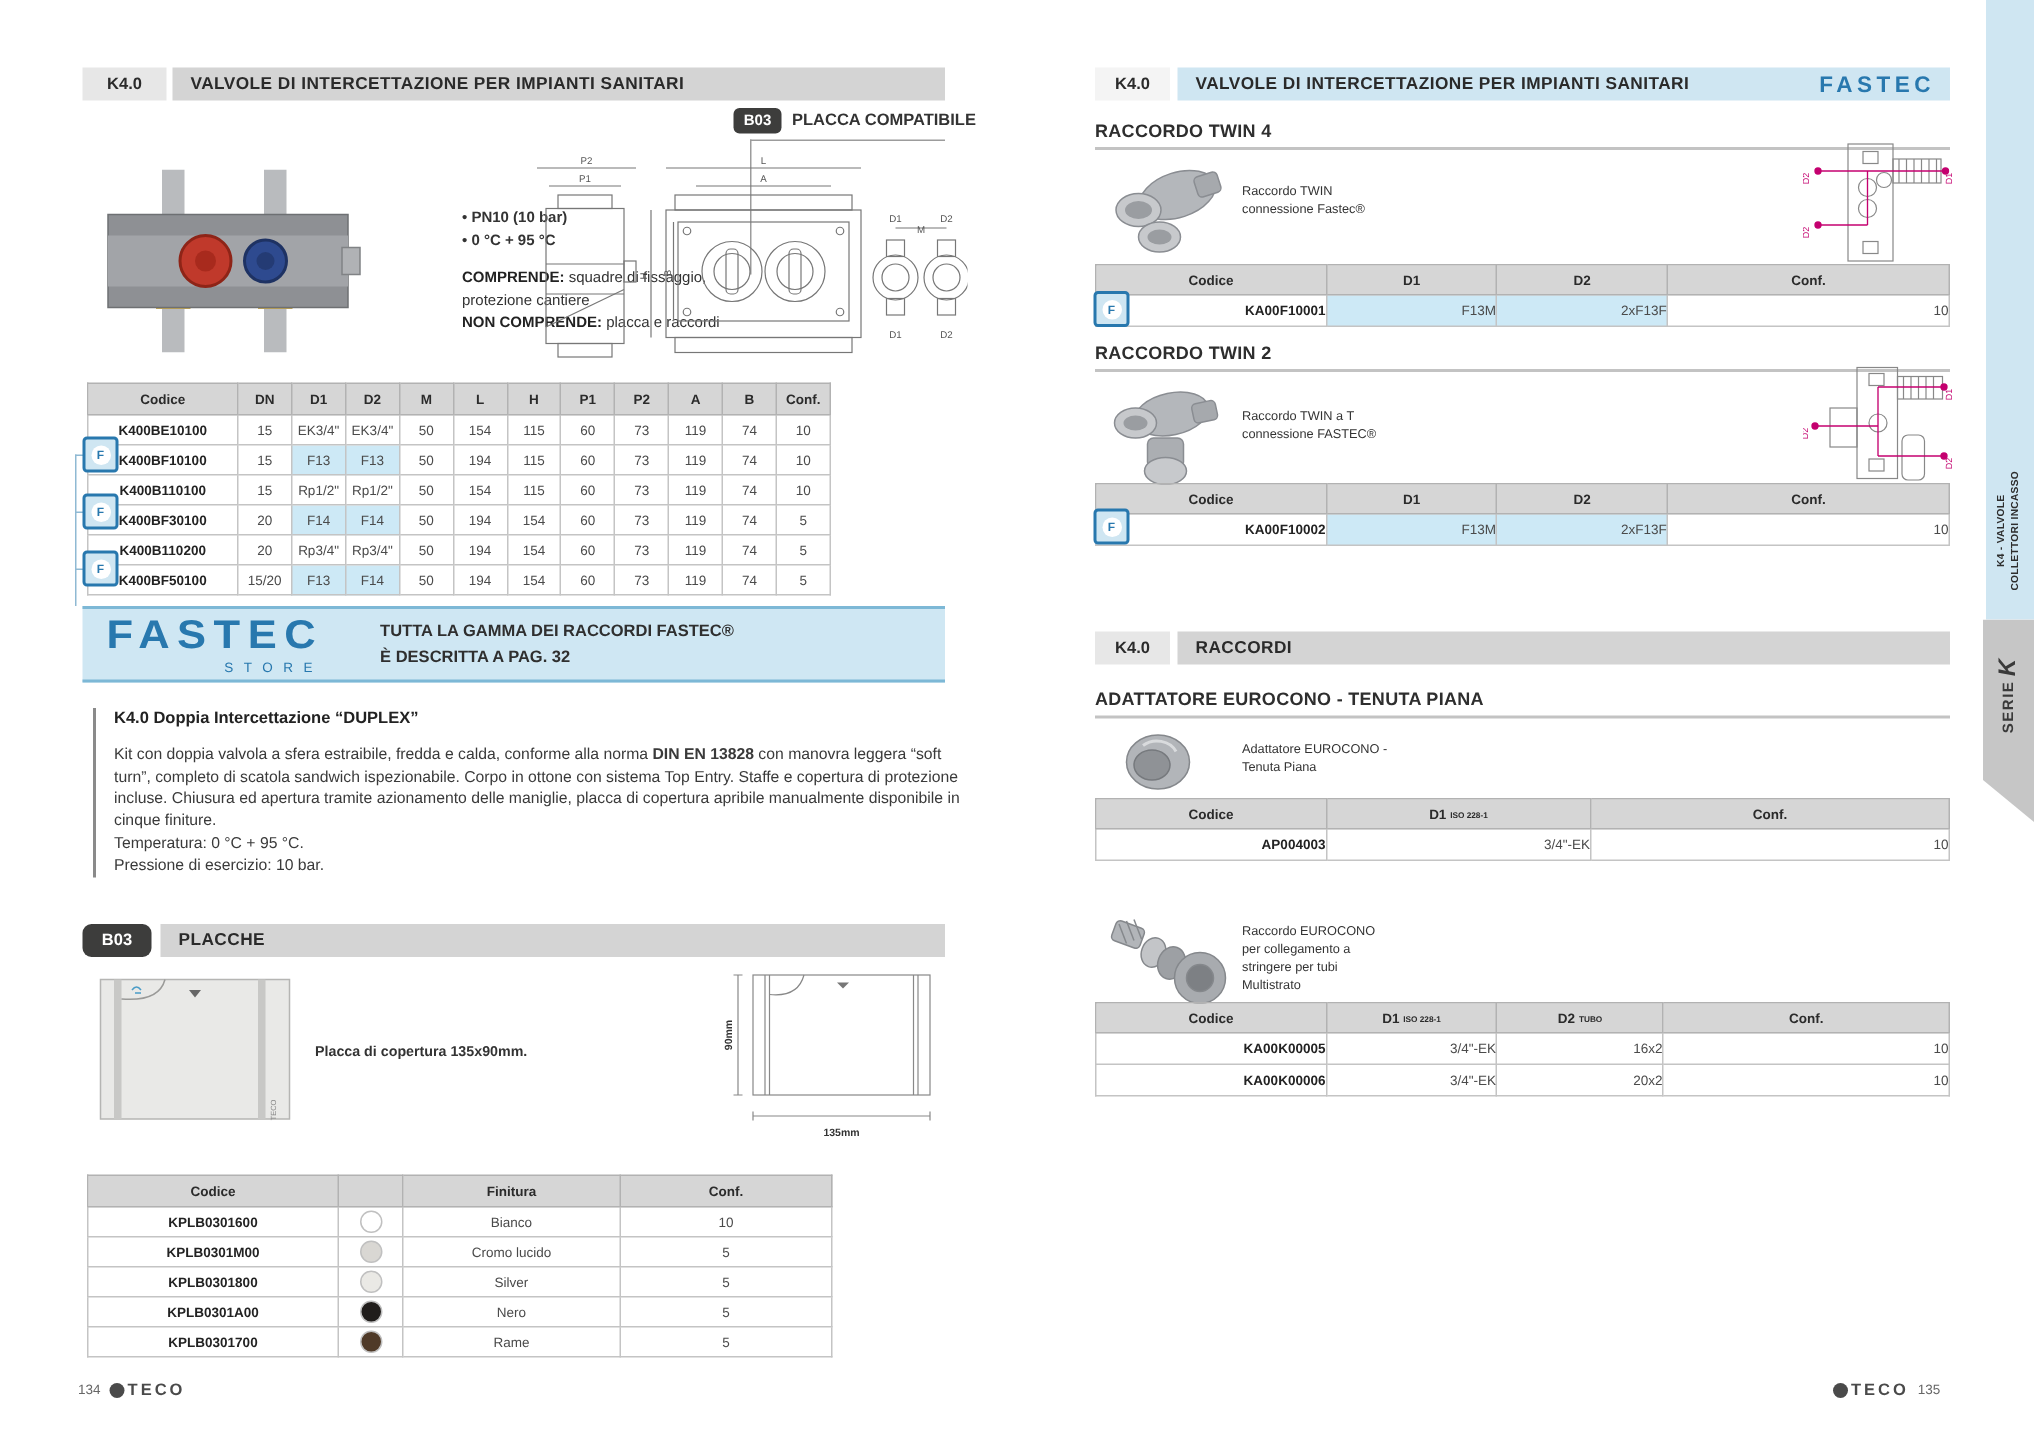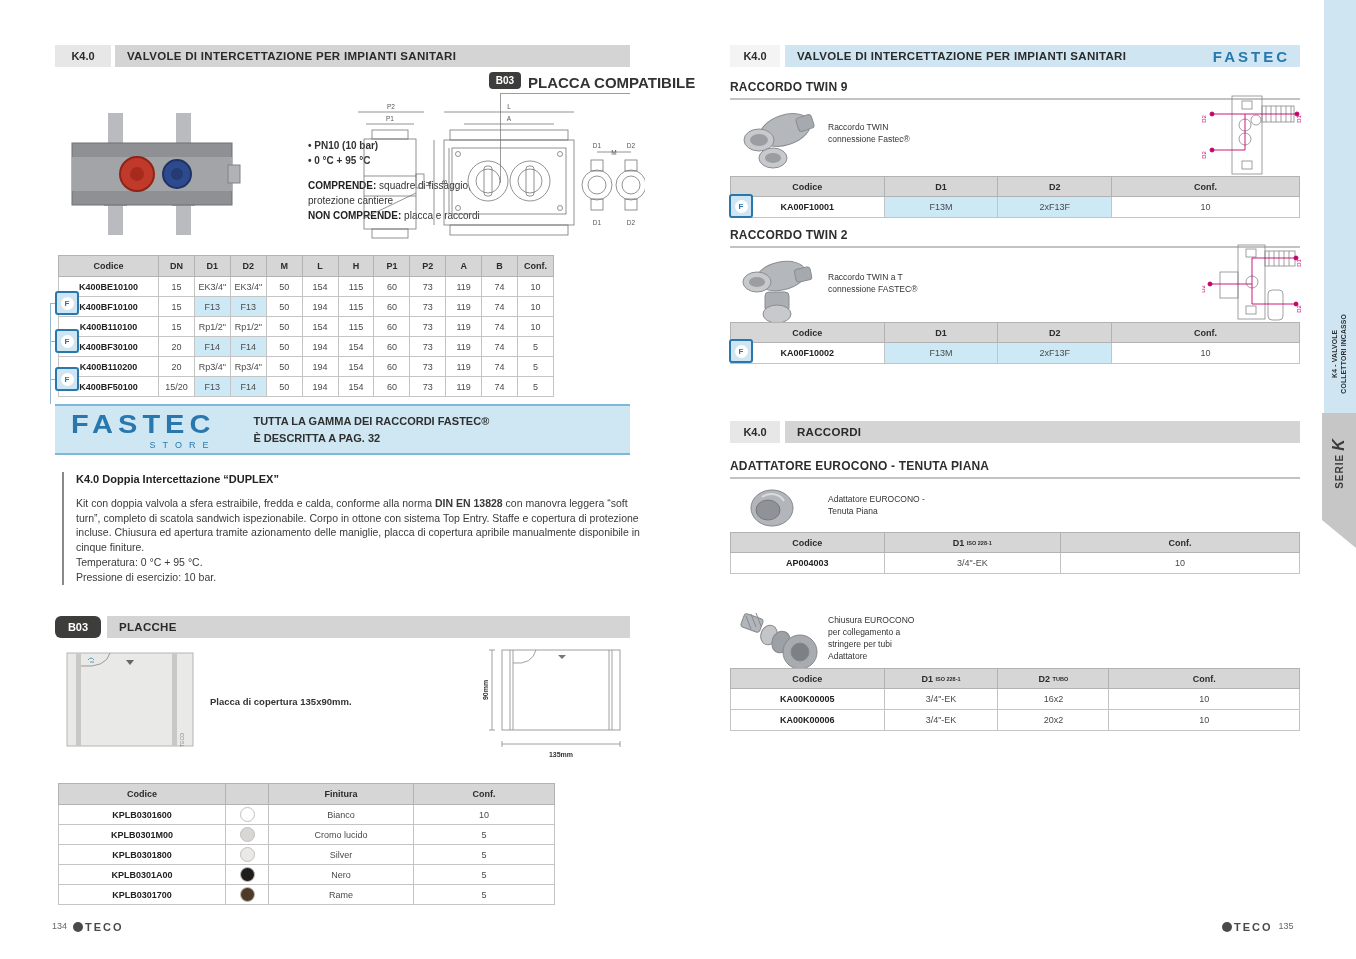--- a/index.html
+++ b/index.html
@@ -23,21 +23,21 @@
   
   table.cat{border-collapse:collapse;table-layout:fixed;width:100%;font-size:9px;}
   table.cat th{background:#d6d6d6;border:1px solid #b2b2b2;font-weight:bold;color:#2b2b2b;
                height:20px;padding:0;text-align:center;}
   table.cat td{border:1px solid #c4c4c4;background:#fff;color:#4a4a4a;height:19px;
                padding:0;text-align:center;}
   table.cat td.code{font-weight:bold;color:#222;}
   table.cat td.hl{background:#cde9f6;margin-top:26px;}
   table.cat th .sub{font-size:5.5px;font-weight:bold;vertical-align:1px;}
   table.cat2 th{height:19px;}
-  table.cat2 td{height:20px;}
+  table.cat2 td{height:20px;text-align:right;}
   
   .ficon{width:20px;height:20px;background:#cfe6f2;border:2px solid #2878ae;border-radius:3px;
          display:flex;align-items:center;justify-content:center;}
   .ficon .dot{width:13px;height:13px;background:#fff;border-radius:50%;display:flex;
               align-items:center;justify-content:center;font-size:8px;font-weight:bold;color:#2878ae;}
   
   .fbanner{background:#cfe7f3;border-top:2px solid #7db8d6;border-bottom:2px solid #7db8d6;
            display:flex;align-items:center;box-sizing:border-box;}
   .flogo{color:#2878ae;font-weight:bold;font-size:29px;letter-spacing:5px;line-height:1;
          transform:scaleY(.92);}
@@ -71,21 +71,21 @@
 </style>
 </head>
 <body>
 
 <div id="canvas">
 
   <div class="abs kbox" style="left:55px;top:45px;width:56px;height:22px;">K4.0</div>
   <div class="abs band" style="left:115px;top:45px;width:515px;height:22px;">VALVOLE DI INTERCETTAZIONE PER IMPIANTI SANITARI</div>
 
   <div class="abs badge" style="left:489px;top:72px;width:32px;height:17px;">B03</div>
-  <div class="abs" style="left:528px;top:74px;font-size:15px;font-weight:bold;color:#333;">PLACCA COMPATIBILE</div>
+  <div class="abs" style="left:528px;top:74px;font-size:11px;font-weight:bold;color:#333;">PLACCA COMPATIBILE</div>
   <div class="abs hline" style="left:500px;top:93px;width:130px;height:1px;"></div>
   <div class="abs vline" style="left:500px;top:93px;width:1px;height:90px;"></div>
 
   <svg class="abs" style="left:60px;top:113px;" width="190" height="122" viewBox="0 0 190 122">
     <rect x="48" y="0" width="15" height="34" fill="#b9bbbe"></rect>
       <rect x="116" y="0" width="15" height="34" fill="#b9bbbe"></rect>
     <rect x="48" y="92" width="15" height="30" fill="#b9bbbe"></rect>
       <rect x="116" y="92" width="15" height="30" fill="#b9bbbe"></rect>
     <rect x="44" y="30" width="23" height="9" fill="#c9a84c"></rect>
       <rect x="112" y="30" width="23" height="9" fill="#c9a84c"></rect>
@@ -401,21 +401,21 @@
         <span>TECO</span>
       </span>
   </div>
 
   <div class="abs kbox white" style="left:730px;top:45px;width:50px;height:22px;">K4.0</div>
   <div class="abs band blue" style="left:785px;top:45px;width:515px;height:22px;">
     <span>VALVOLE DI INTERCETTAZIONE PER IMPIANTI SANITARI</span>
     <span class="fastec-word">FASTEC</span>
   </div>
 
-  <div class="abs sec-head" style="left:730px;top:80px;width:570px;">RACCORDO TWIN 9</div>
+  <div class="abs sec-head" style="left:730px;top:80px;width:570px;">RACCORDO TWIN 4</div>
   <svg class="abs" style="left:735px;top:102px;" width="85" height="75" viewBox="0 0 85 75">
     <ellipse cx="50" cy="28" rx="26" ry="15" fill="#b4b7bb" stroke="#8a8d92" transform="rotate(-18 50 28)"></ellipse>
     <ellipse cx="24" cy="38" rx="15" ry="11" fill="#c7c9cc" stroke="#8a8d92"></ellipse>
     <ellipse cx="24" cy="38" rx="9" ry="6" fill="#9a9da1"></ellipse>
     <ellipse cx="38" cy="56" rx="14" ry="10" fill="#c7c9cc" stroke="#8a8d92"></ellipse>
     <ellipse cx="38" cy="56" rx="8" ry="5" fill="#9a9da1"></ellipse>
     <rect x="62" y="14" width="16" height="14" rx="3" fill="#a6a9ad" stroke="#8a8d92" transform="rotate(-18 70 21)"></rect>
   </svg>
   <div class="abs smalldesc" style="left:828px;top:122px;">
     <div>Raccordo TWIN</div>
@@ -587,24 +587,24 @@
       <line x1="8" y1="6" x2="13" y2="19"></line>
         <line x1="13" y1="4" x2="18" y2="17"></line>
         <line x1="18" y1="3" x2="23" y2="16"></line>
       <ellipse cx="31" cy="25" rx="8" ry="10" fill="#c3c5c8" transform="rotate(20 31 25)"></ellipse>
       <ellipse cx="43" cy="32" rx="9" ry="11" fill="#9da0a4" transform="rotate(20 43 32)"></ellipse>
       <circle cx="62" cy="42" r="17" fill="#a8abaf"></circle>
       <circle cx="62" cy="42" r="9" fill="#7d8084"></circle>
     </g>
   </svg>
   <div class="abs smalldesc" style="left:828px;top:615px;">
-    <div>Chiusura EUROCONO</div>
+    <div>Raccordo EUROCONO</div>
     <div>per collegamento a</div>
     <div>stringere per tubi</div>
-    <div>Adattatore</div>
+    <div>Multistrato</div>
   </div>
   <div class="abs" style="left:730px;top:668px;width:570px;">
     <table class="cat cat2">
       <colgroup>
           <col style="width:27%;">
           <col style="width:20%;">
           <col style="width:19.5%;">
           <col style="width:33.5%;">
         </colgroup>
       <tbody>

